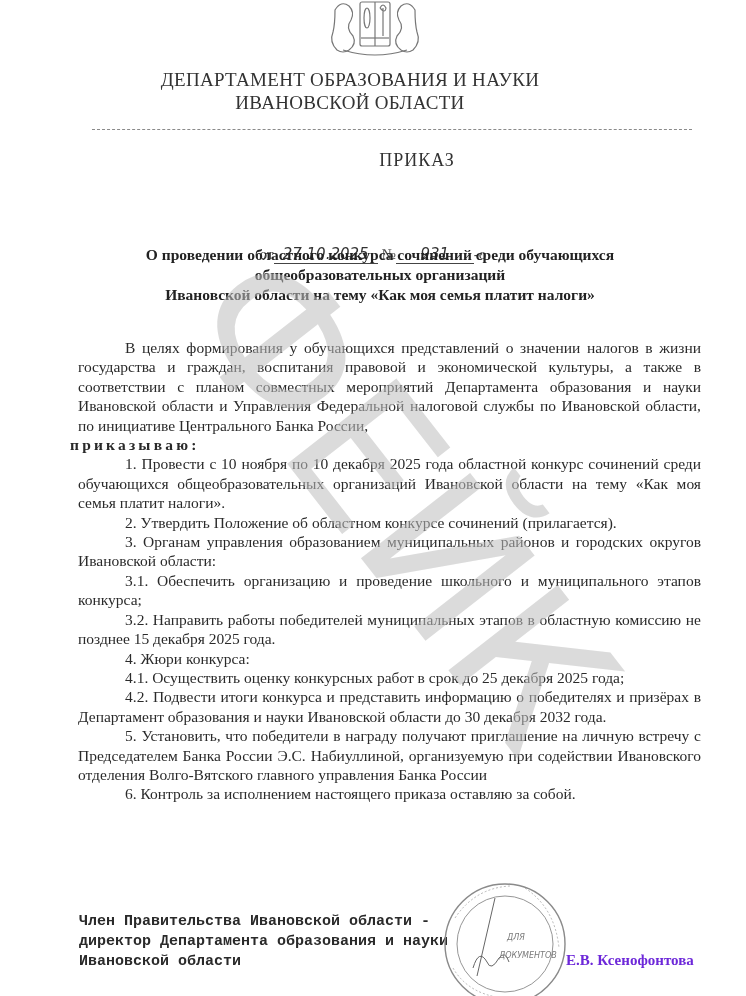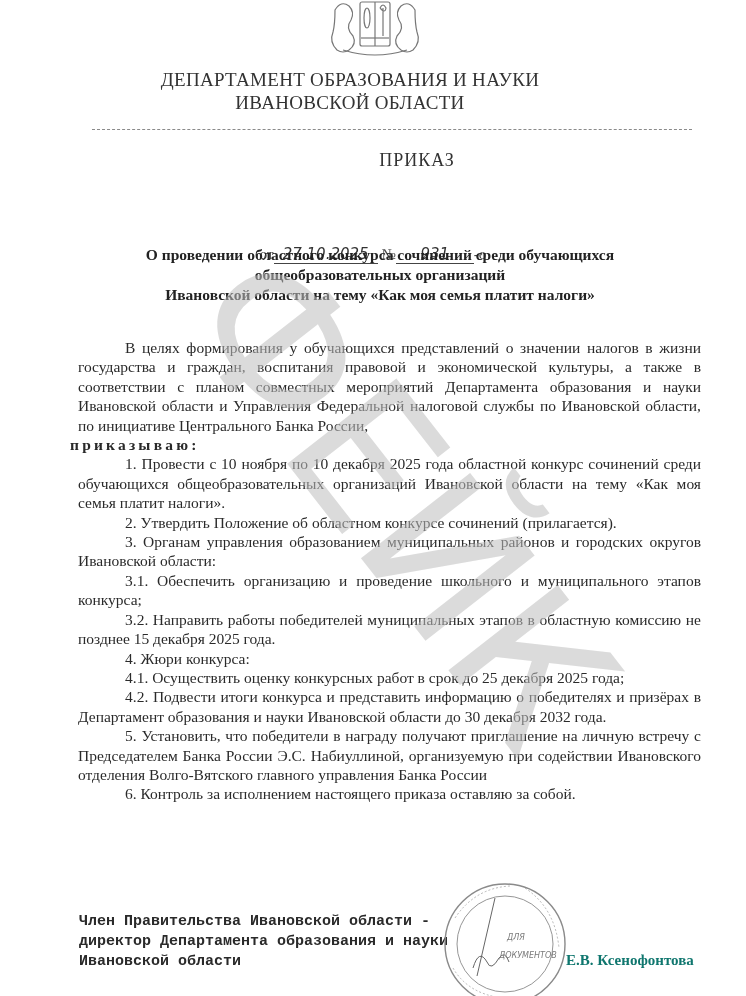--- a/index.html
+++ b/index.html
@@ -37,21 +37,21 @@
              font-weight: bold; font-size: 15.5px; line-height: 20px; color: #222; }
 
   .body { position: absolute; left: 70px; width: 631px; top: 338px;
           font-size: 15.5px; line-height: 19.4px; color: #2a2a2a; text-align: justify; }
   .body p { margin: 0; }
   .body .ind { text-indent: 47px; margin-left: 8px; }
   .body .spaced { font-weight: bold; letter-spacing: 3.2px; }
 
   .sig { position: absolute; left: 79px; top: 912px; font-weight: bold; font-size: 15px;
          line-height: 20px; color: #2a2a2a; font-family: Liberation Mono, monospace; }
-  .signame { position: absolute; left: 566px; top: 952px; font-weight: bold; font-size: 15px; color: #0f766e; }
+  .signame { position: absolute; left: 566px; top: 952px; font-weight: bold; font-size: 15px; color: #6d28d9; }
 
   .stamp { position: absolute; left: 425px; top: 878px; width: 160px; height: 118px; }
 
   .footer { position: absolute; left: 32px; top: 985px; width: 690px; font-size: 9px;
             font-style: italic; color: #c6c6c6; white-space: nowrap; overflow: hidden; }
 
   .watermark { position: absolute; left: 0; top: 0; width: 746px; height: 996px; pointer-events: none; }
 </style>
 </head>
 <body>

